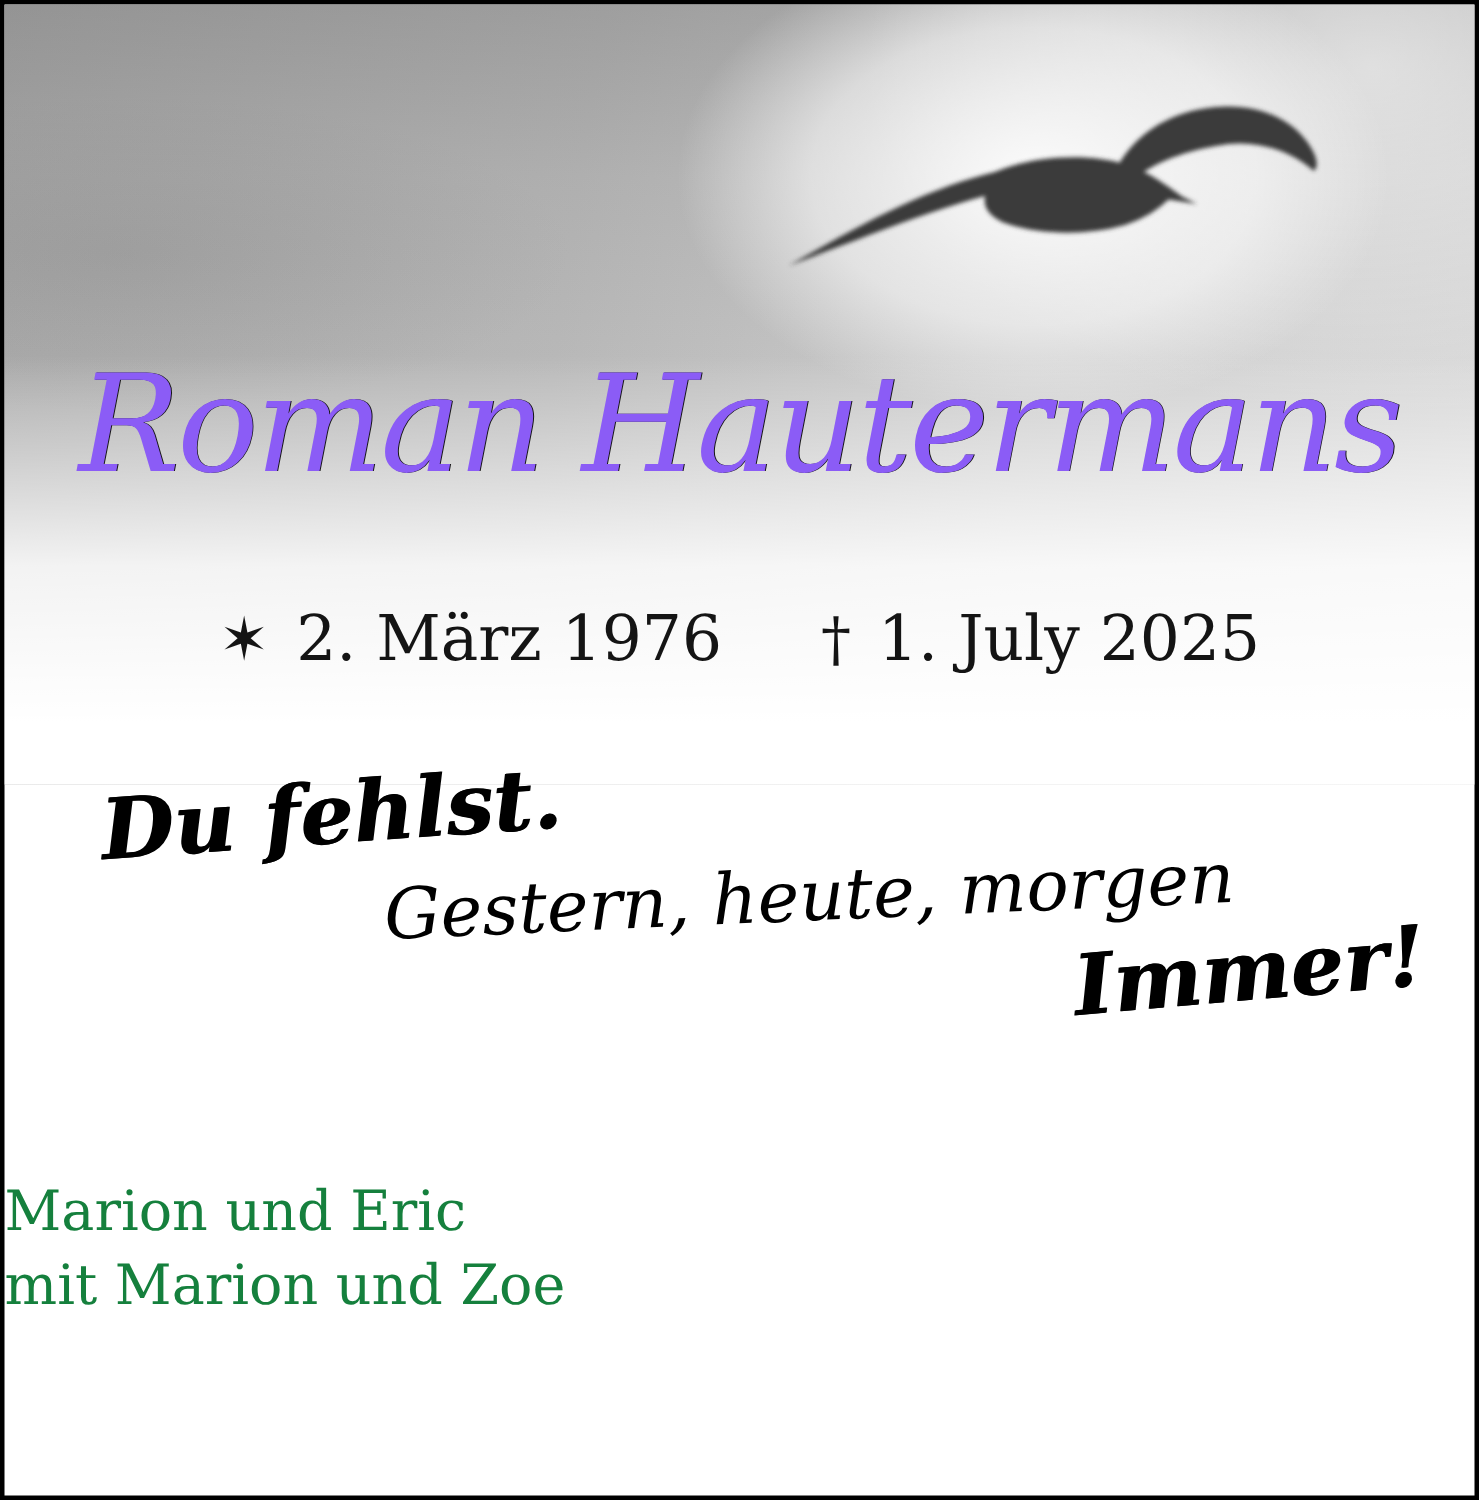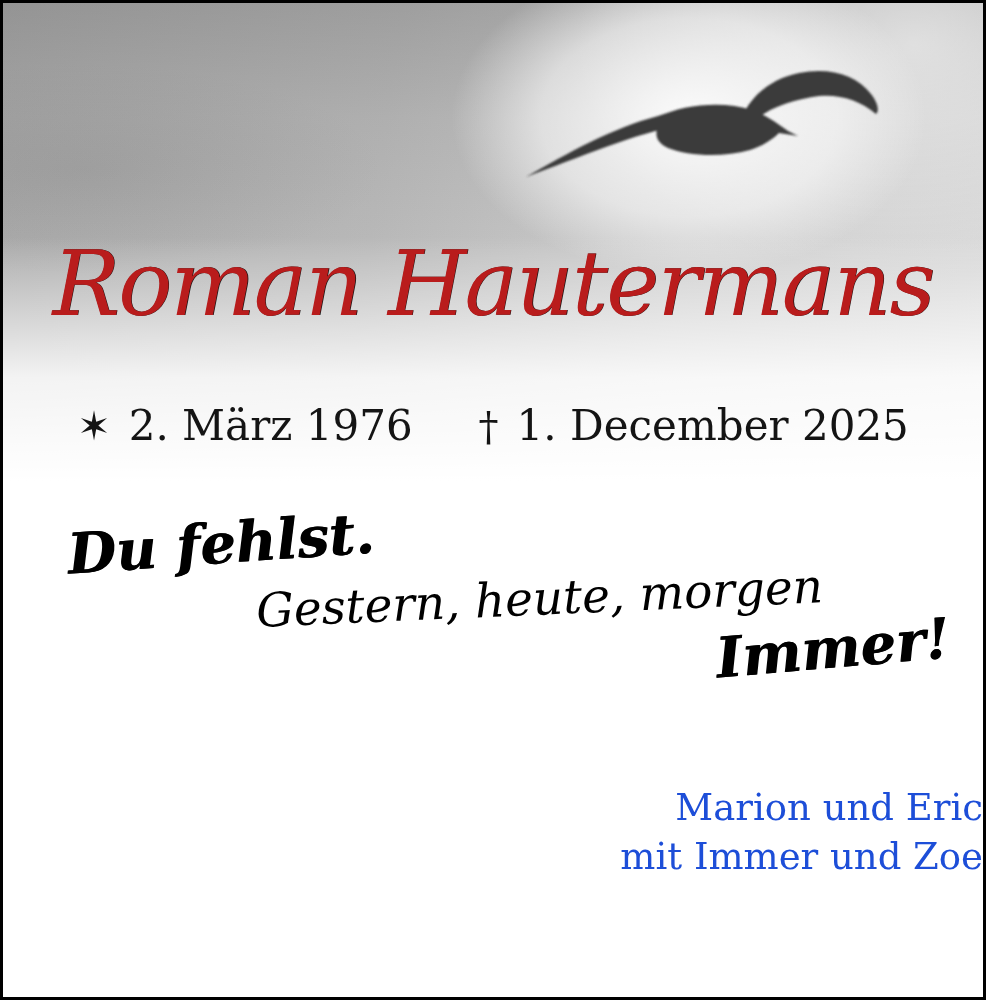--- a/index.html
+++ b/index.html
@@ -38,21 +38,21 @@
   
   .name {
     position: absolute;
     left: 0; top: 228px;
     width: 100%;
     text-align: center;
     font-style: italic;
     font-size: 90px;
     font-weight: 400;
     letter-spacing: -2px;
-    color: #b91c1c;
+    color: #8b5cf6;
     text-shadow: 0.6px 0 0 #141414;
     white-space: nowrap;
   }
 
   
   .dates {
     position: absolute;
     left: 0; top: 398px;
     width: 100%;
     display: flex;
@@ -79,24 +79,24 @@
   }
   .line1 { left: 62px;  top: 518px; transform: rotate(-4deg);   transform-origin: left top; }
   .line2 { left: 252px; top: 580px; font-size: 47px; transform: rotate(-2.5deg); transform-origin: left top; }
   .line3 { left: 710px; top: 622px; transform: rotate(-5deg);   transform-origin: left top; }
 
   
   .family {
     position: absolute;
     left: 0; top: 780px;
     width: 100%;
-    text-align: right;
+    text-align: left;
     font-size: 37px;
     line-height: 49px;
-    color: #1d4ed8;
+    color: #15803d;
   }
 </style>
 </head>
 <body>
 
 <div class="page">
 
   <div class="photo">
     <svg class="bird" viewBox="0 0 390 145" xmlns="http://www.w3.org/2000/svg" aria-hidden="true">
       <defs>
@@ -117,26 +117,26 @@
 
   <h1 class="name">Roman Hautermans</h1>
 
   <div class="dates">
     <span class="date-group">
       <span class="date-sym">✶</span>
       <span>2. März 1976</span>
     </span>
     <span class="date-group">
       <span class="date-sym">†</span>
-      <span>1. December 2025</span>
+      <span>1. July 2025</span>
     </span>
   </div>
 
   <div class="script script-bold line1">Du fehlst.</div>
   <div class="script line2">Gestern, heute, morgen</div>
   <div class="script script-bold line3">Immer!</div>
 
   <div class="family">
     <div>Marion und Eric</div>
-    <div>mit Immer und Zoe</div>
+    <div>mit Marion und Zoe</div>
   </div>
 
 </div>
 
 </body></html>

